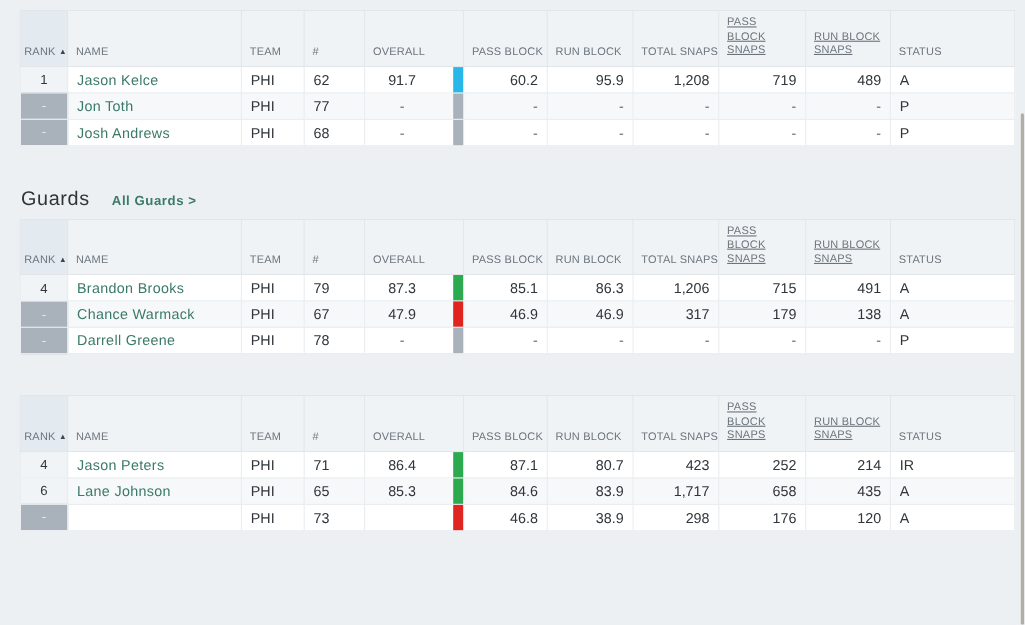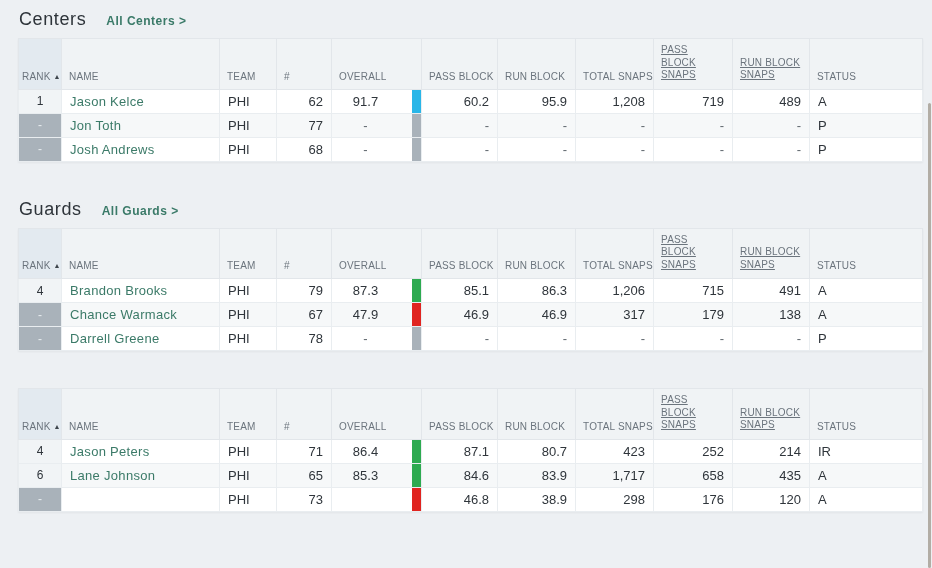--- a/index.html
+++ b/index.html
@@ -57,43 +57,39 @@
     font-size: 13px; color: #2f353b;
     height: 24px; box-sizing: border-box;
     padding: 0 8px;
     border: 1px solid #e9edf0;
   }
   tbody tr:nth-child(even) { background: #f6f8f9; }
 
   td.td-rank { text-align: center; background: #f1f4f6; font-size: 12px; padding: 0 3px; }
   td.td-rank.rank-dash { background: #a9b2ba; color: #e8ecef; }
   .player-link { color: #3b7a68; letter-spacing: 0.3px; cursor: pointer; }
-  td.td-number { text-align: right; }
+  td.td-number { text-align: left; }
   td.td-overall { text-align: center; position: relative; padding-right: 30px; }
   .grade-chip { position: absolute; right: 0; top: 0; bottom: 0; width: 9px; }
   td.td-pass_block, td.td-run_block, td.td-total_snaps,
   td.td-pass_block_snaps, td.td-run_block_snaps { text-align: right; }
   td.dash { color: #5e666d; }
 
   .scrollbar-thumb {
     position: absolute; right: 1px; top: 103px;
     width: 3px; height: 465px;
     background: #b2ada5; border-radius: 2px;
   }
 </style>
 </head>
 <body>
 
 <div class="page">
 
   <div class="section">
-    <div class="section-head">
-      <h2 class="section-title">Centers</h2>
-      <a class="all-link">All Centers &gt;</a>
-    </div>
     <table>
         <colgroup>
           <col class="col-rank">
           <col class="col-name">
           <col class="col-team">
           <col class="col-number">
           <col class="col-overall">
           <col class="col-pass_block">
           <col class="col-run_block">
           <col class="col-total_snaps">

